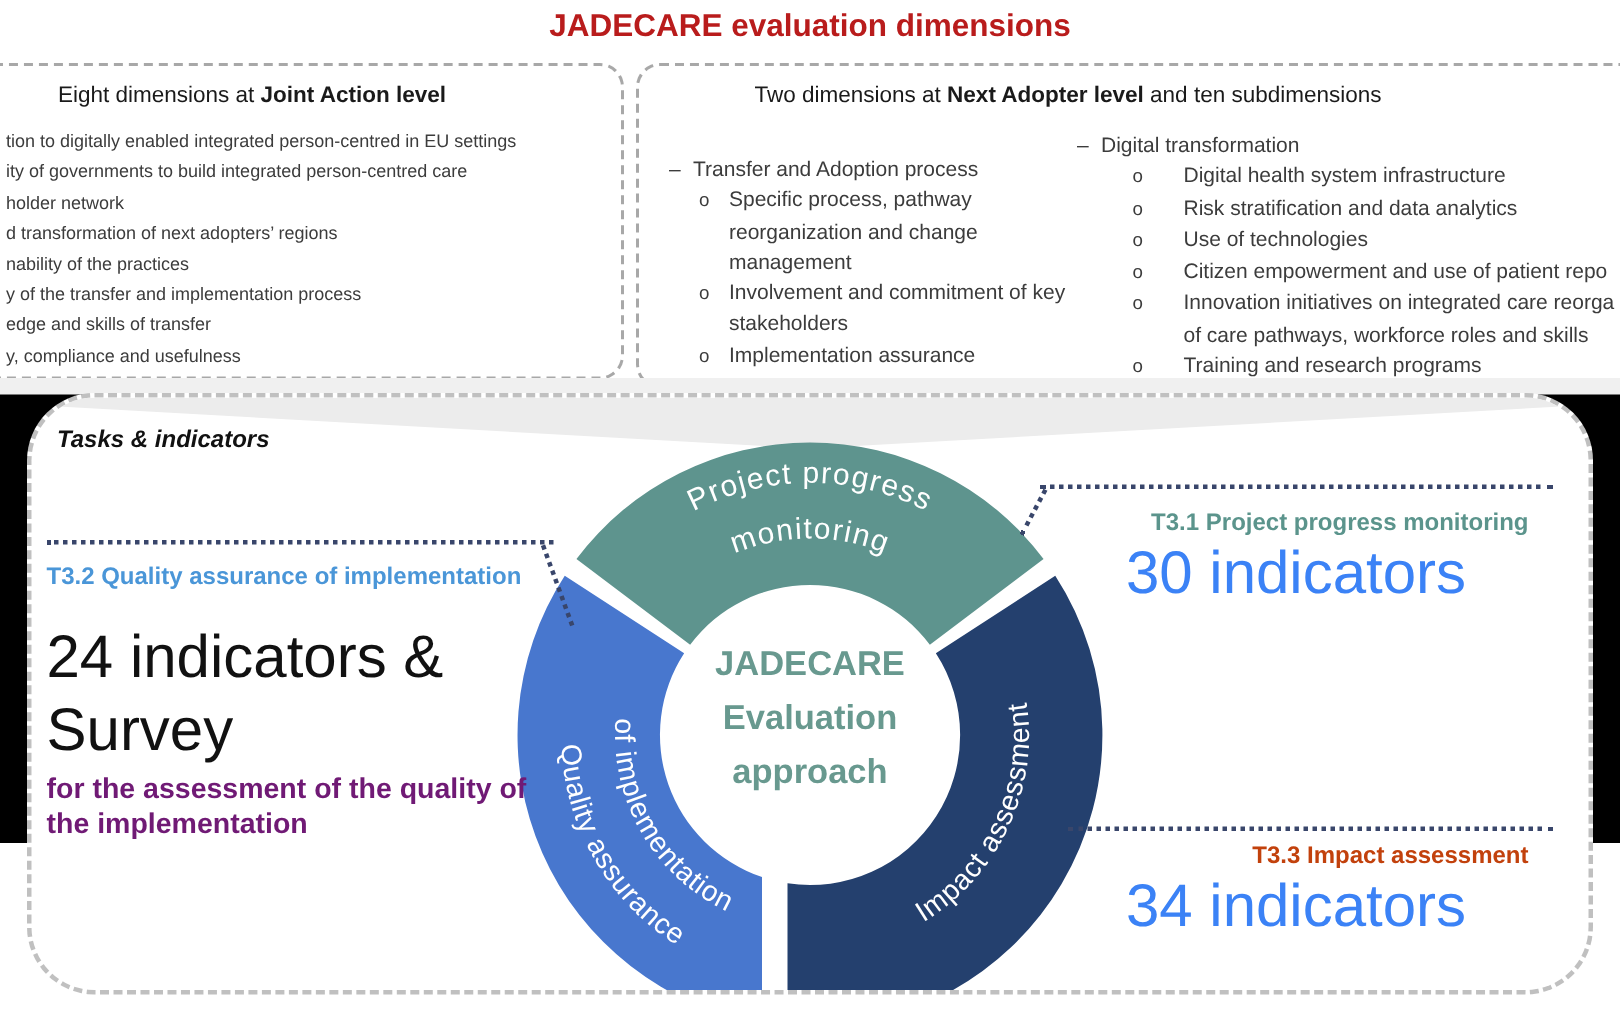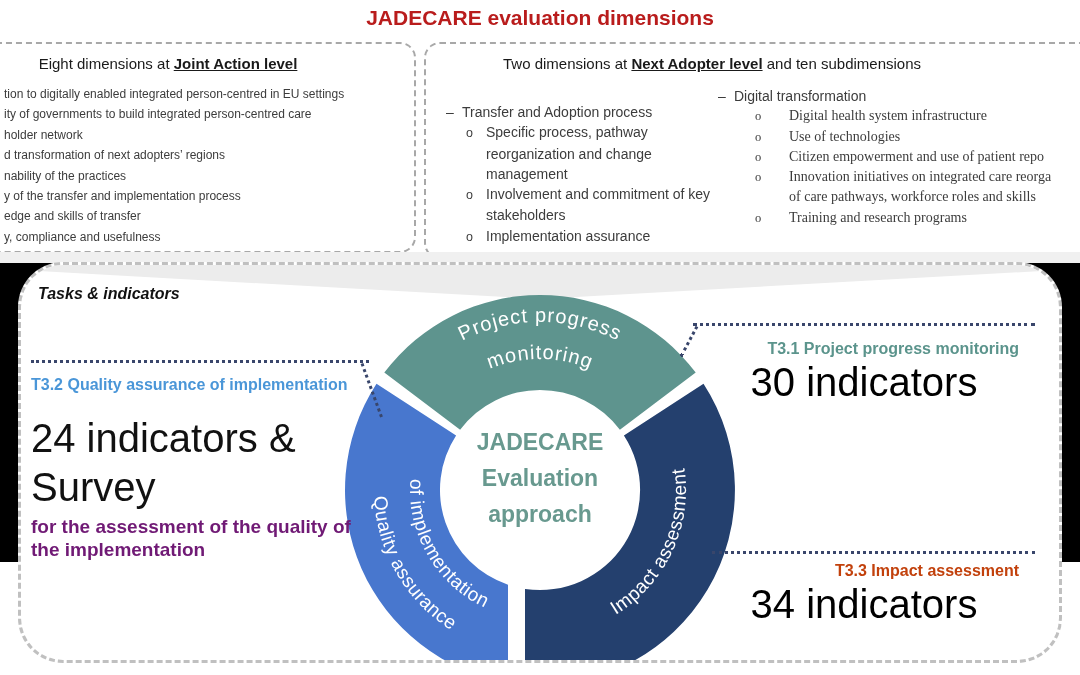--- a/index.html
+++ b/index.html
@@ -8,30 +8,30 @@
 
   
   .main-title{position:absolute;left:240px;top:6px;width:600px;text-align:center;
               font-size:21px;font-weight:bold;color:#b91c1c;}
   .dash-box{position:absolute;border:2px dashed #a8a8a8;border-radius:16px;background:#fff;overflow:hidden;}
   .box-left{left:-40px;top:42px;width:452px;height:207px;}
   .box-right{left:424px;top:42px;width:720px;height:213px;}
   .box-heading{position:absolute;font-size:15px;color:#1a1a1a;white-space:nowrap;text-align:center;}
   .box-left .box-heading{left:46px;top:11px;width:320px;}
   .box-right .box-heading{left:26px;top:11px;width:520px;}
-  .box-heading b{text-decoration:underline;text-align:right;}
+  .box-heading b{text-align:right;}
   .ja-list{position:absolute;left:42px;top:40px;font-size:12px;line-height:20.4px;white-space:nowrap;color:#3c3c3c;}
   .nb-col{position:absolute;top:42px;font-size:14px;line-height:20.3px;white-space:nowrap;color:#3c3c3c;}
   .nb-col1{left:20px;margin-top:16px;}
   .nb-col2{left:292px;}
   .nb-head{white-space:nowrap;}
   .nb-dash{display:inline-block;width:16px;}
   .nb-col1 .nb-row{padding-left:20px;}
   .nb-col1 .nb-marker{display:inline-block;width:20px;font-size:12.5px;}
-  .nb-col2 .nb-row{padding-left:37px;font-family:Liberation Serif, serif;}
+  .nb-col2 .nb-row{padding-left:37px;}
   .nb-col2 .nb-marker{display:inline-block;width:34px;font-size:12.5px;}
 
   
   .bottom{position:absolute;left:0;top:252px;width:1080px;height:310px;background:#000;}
   .gray-bar{position:absolute;left:0;top:0;width:1080px;height:11px;background:#f0f0f0;}
   .panel{position:absolute;left:18px;top:10px;width:1038px;height:395px;background:#fff;
          border:3px dashed #c0c0c0;border-radius:45px;overflow:hidden;}
   .wedge{position:absolute;left:0;top:0;z-index:1;}
   .corner-label{position:absolute;left:17px;top:20px;z-index:3;font-size:16px;font-weight:bold;
                 font-style:italic;color:#111;}
@@ -47,21 +47,21 @@
             white-space:normal;}
 
   .task-right{position:absolute;left:672px;width:342px;z-index:3;}
   .t31{top:58px;}
   .t33{top:286px;}
   .t33 .leader{margin-left:19px;width:323px;}
   .t31 .leader{width:342px;}
   .task-label{margin-top:14px;padding-right:16px;text-align:right;font-size:16px;font-weight:bold;}
   .t31 .task-label{color:#5b948c;}
   .t33 .task-label{margin-top:8px;color:#c2410c;}
-  .task-count{margin-top:2px;text-align:center;font-size:40px;color:#000000;}
+  .task-count{margin-top:2px;text-align:center;font-size:40px;color:#3b82f6;}
 
   .diag-t32{left:341px;top:97px;width:57px;transform:rotate(70deg);}
   .diag-t31{left:660px;top:90px;width:34px;transform:rotate(-62deg);}
 
   .donut-center-text{font-size:23px;font-weight:bold;}
   .arc-text{font-size:20px;fill:#ffffff;letter-spacing:1px;}
   .arc-text-side{font-size:19px;fill:#ffffff;letter-spacing:0.5px;}
 </style>
 </head>
 <body>
@@ -101,20 +101,21 @@
       <div class="nb-row"><span class="nb-marker">o</span><span>Involvement and commitment of key</span></div>
       <div class="nb-row"><span class="nb-marker"></span><span>stakeholders</span></div>
       <div class="nb-row"><span class="nb-marker">o</span><span>Implementation assurance</span></div>
     </div>
 
     <div class="nb-col nb-col2">
       <div class="nb-head">
         <span class="nb-dash">–</span><span>Digital transformation</span>
       </div>
       <div class="nb-row"><span class="nb-marker">o</span><span>Digital health system infrastructure</span></div>
+      <div class="nb-row"><span class="nb-marker">o</span><span>Risk stratification and data analytics</span></div>
       <div class="nb-row"><span class="nb-marker">o</span><span>Use of technologies</span></div>
       <div class="nb-row"><span class="nb-marker">o</span><span>Citizen empowerment and use of patient repo</span></div>
       <div class="nb-row"><span class="nb-marker">o</span><span>Innovation initiatives on integrated care reorga</span></div>
       <div class="nb-row"><span class="nb-marker"></span><span>of care pathways, workforce roles and skills</span></div>
       <div class="nb-row"><span class="nb-marker">o</span><span>Training and research programs</span></div>
     </div>
   </div>
 
   <div class="bottom">
     <div class="gray-bar"></div>

